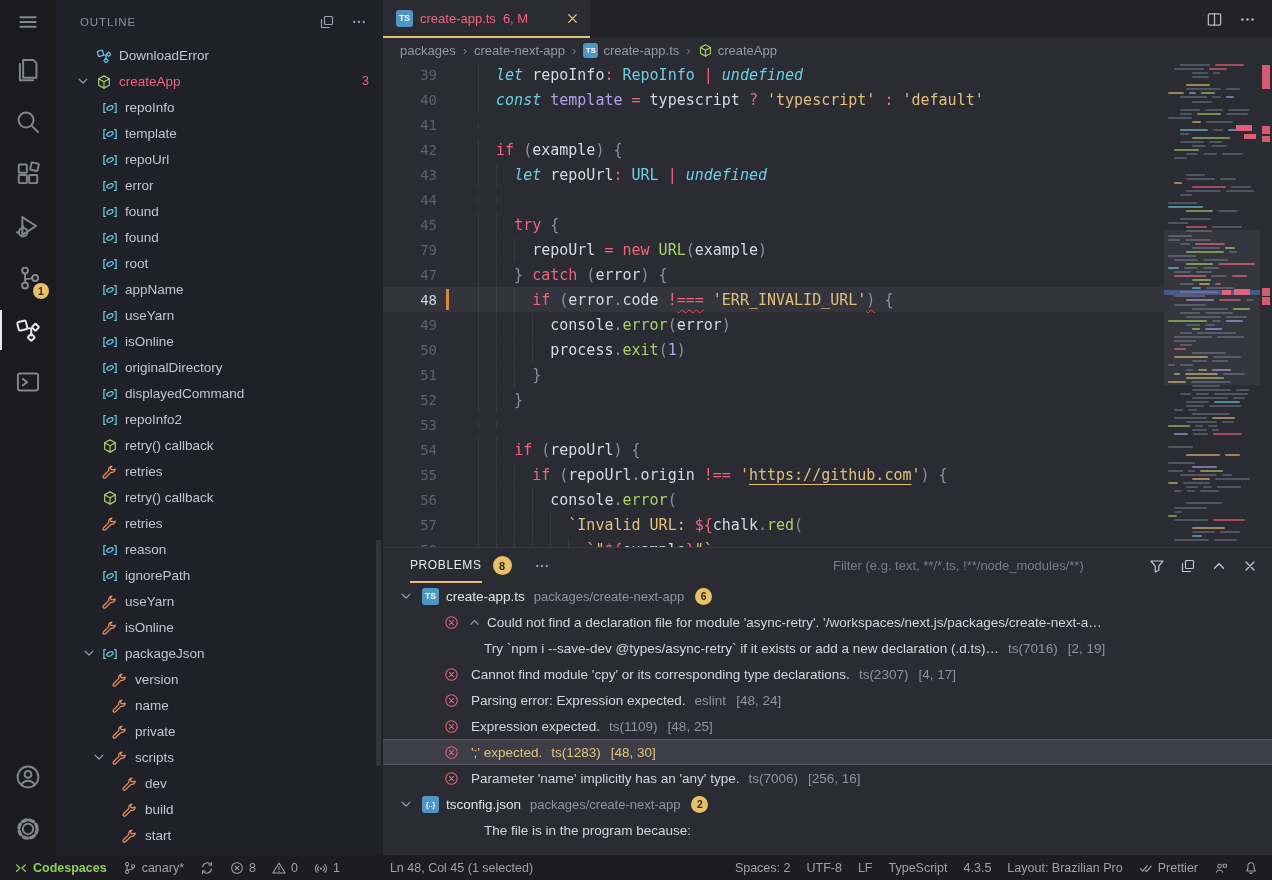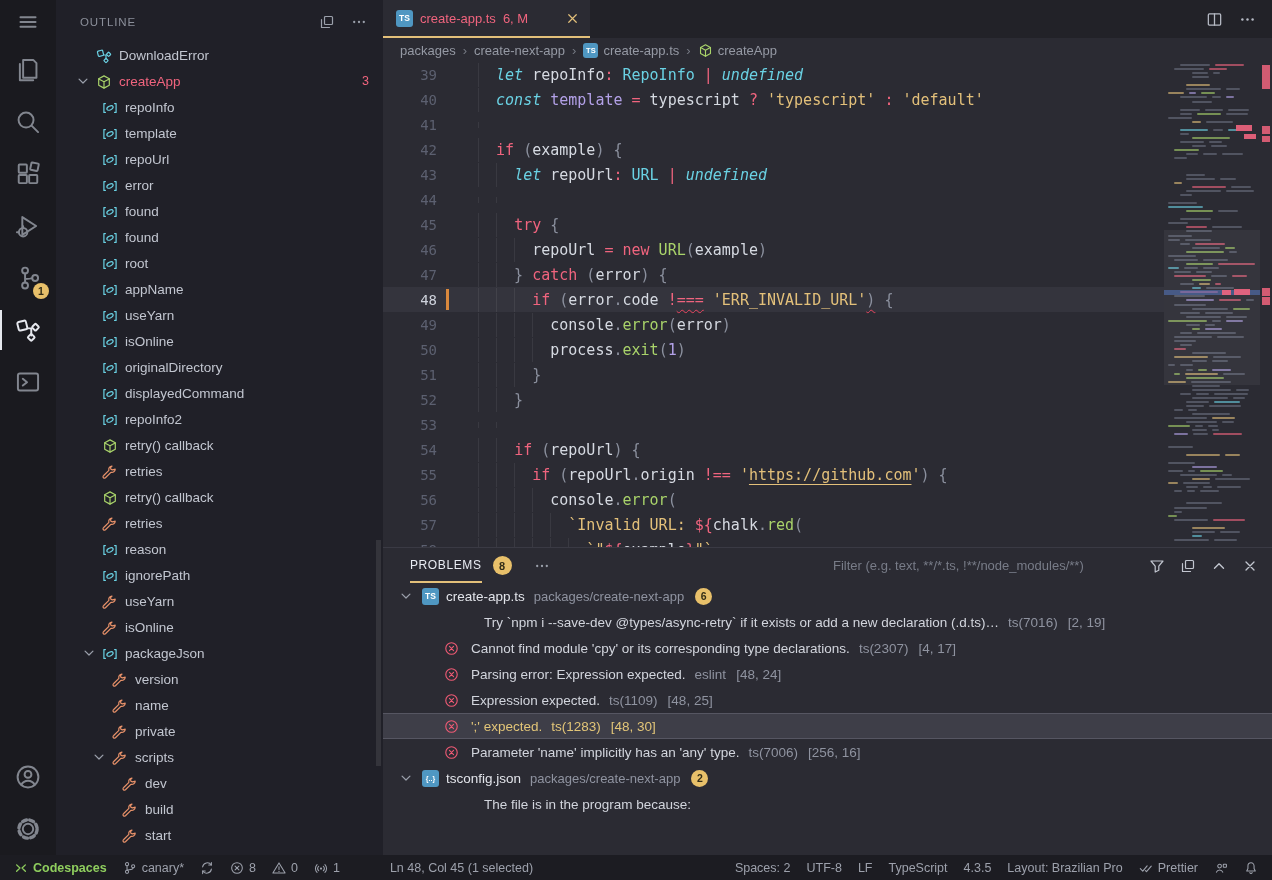--- a/index.html
+++ b/index.html
@@ -503,21 +503,21 @@
           </div>
           <div class="cline">
             <span class="ln">44</span>
             <span class="ct"><span class="g" style="left: calc(0ch);"></span><span class="g" style="left: calc(2ch);"></span></span>
           </div>
           <div class="cline">
             <span class="ln">45</span>
             <span class="ct"><span class="g" style="left: calc(0ch);"></span><span class="g" style="left: calc(2ch);"></span><span class="tk-p">    </span><span class="tk-c">try</span><span class="tk-p"> {</span></span>
           </div>
           <div class="cline">
-            <span class="ln">46</span>
+            <span class="ln">79</span>
             <span class="ct"><span class="g" style="left: calc(0ch);"></span><span class="g" style="left: calc(2ch);"></span><span class="g" style="left: calc(4ch);"></span><span class="tk-p">      </span><span class="tk-v">repoUrl</span><span class="tk-c"> =</span><span class="tk-c"> new</span><span class="tk-f"> URL</span><span class="tk-p">(</span><span class="tk-v">example</span><span class="tk-p">)</span></span>
           </div>
           <div class="cline">
             <span class="ln">47</span>
             <span class="ct"><span class="g" style="left: calc(0ch);"></span><span class="g" style="left: calc(2ch);"></span><span class="tk-p">    } </span><span class="tk-c">catch</span><span class="tk-p"> (</span><span class="tk-v">error</span><span class="tk-p">) {</span></span>
           </div>
           <div class="cline cur">
             <span class="ln">48</span>
             <span class="modbar"></span>
             <span class="ct"><span class="g" style="left: calc(0ch);"></span><span class="g" style="left: calc(2ch);"></span><span class="g" style="left: calc(4ch);"></span><span class="tk-p">      </span><span class="tk-c">if</span><span class="tk-p"> (</span><span class="tk-v">error</span><span class="tk-p">.</span><span class="tk-v">code</span><span class="tk-c"> !</span><span class="tk-c tk-sq">===</span><span class="tk-s"> 'ERR_INVALID_URL'</span><span class="tk-p tk-sq">)</span><span class="tk-p"> {</span></span>
@@ -811,20 +811,35 @@
               <svg width="14" height="14" viewBox="0 0 16 16" fill="none" stroke="currentColor" stroke-width="1.4" stroke-linecap="round" stroke-linejoin="round">
                 <path d="M3.5 5.8L8 10.3l4.5-4.5"></path>
               </svg>
             </span>
         <span style="width:9px"></span>
             <span class="fileicon">TS</span>
         <span class="fname">create-app.ts</span>
         <span class="fpath">packages/create-next-app</span>
         <span class="fbadge">6</span>
           </div>
+          <div class="prow" style="padding-left: 61px;">
+            <span class="erricon">
+              <svg width="15" height="15" viewBox="0 0 16 16" fill="none" stroke="currentColor" stroke-width="1.2" stroke-linecap="round" stroke-linejoin="round">
+                <circle cx="8" cy="8" r="6.1"></circle>
+                <path d="M5.8 5.8l4.4 4.4M10.2 5.8l-4.4 4.4"></path>
+              </svg>
+            </span>
+            <span class="twisty" style="margin-left:9px">
+              <svg width="13" height="13" viewBox="0 0 16 16" fill="none" stroke="currentColor" stroke-width="1.4" stroke-linecap="round" stroke-linejoin="round">
+                <path d="M3.5 10.2L8 5.7l4.5 4.5"></path>
+              </svg>
+            </span>
+            <span style="width:6px"></span>
+            <span class="pmsg">Could not find a declaration file for module 'async-retry'. '/workspaces/next.js/packages/create-next-a…</span>
+          </div>
           <div class="prow" style="padding-left: 101px;">
             <span class="pmsg">Try `npm i --save-dev @types/async-retry` if it exists or add a new declaration (.d.ts)…</span>
             <span class="psrc">ts(7016)</span>
             <span class="ppos">[2, 19]</span>
           </div>
           <div class="prow" style="padding-left: 61px;">
             <span class="erricon">
               <svg width="15" height="15" viewBox="0 0 16 16" fill="none" stroke="currentColor" stroke-width="1.2" stroke-linecap="round" stroke-linejoin="round">
                 <circle cx="8" cy="8" r="6.1"></circle>
                 <path d="M5.8 5.8l4.4 4.4M10.2 5.8l-4.4 4.4"></path>

